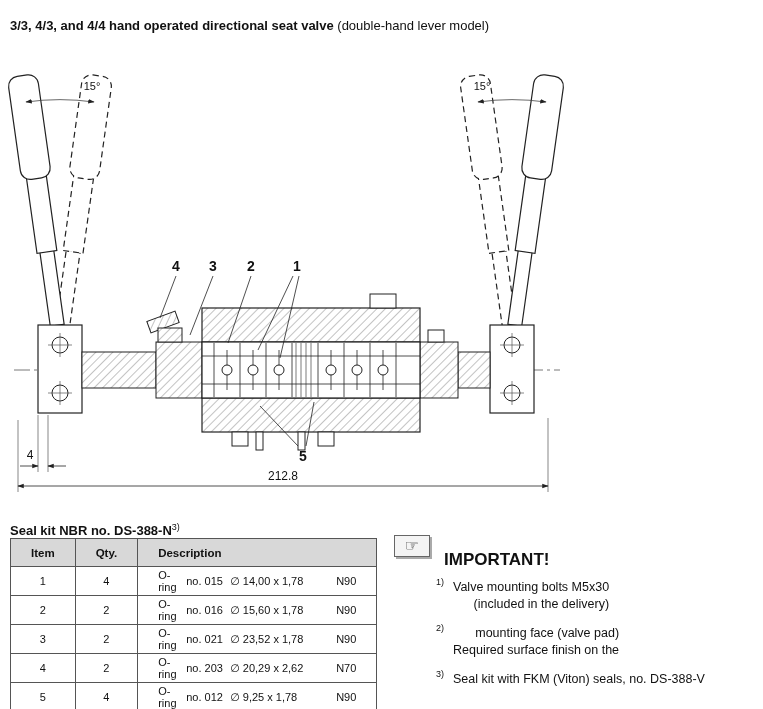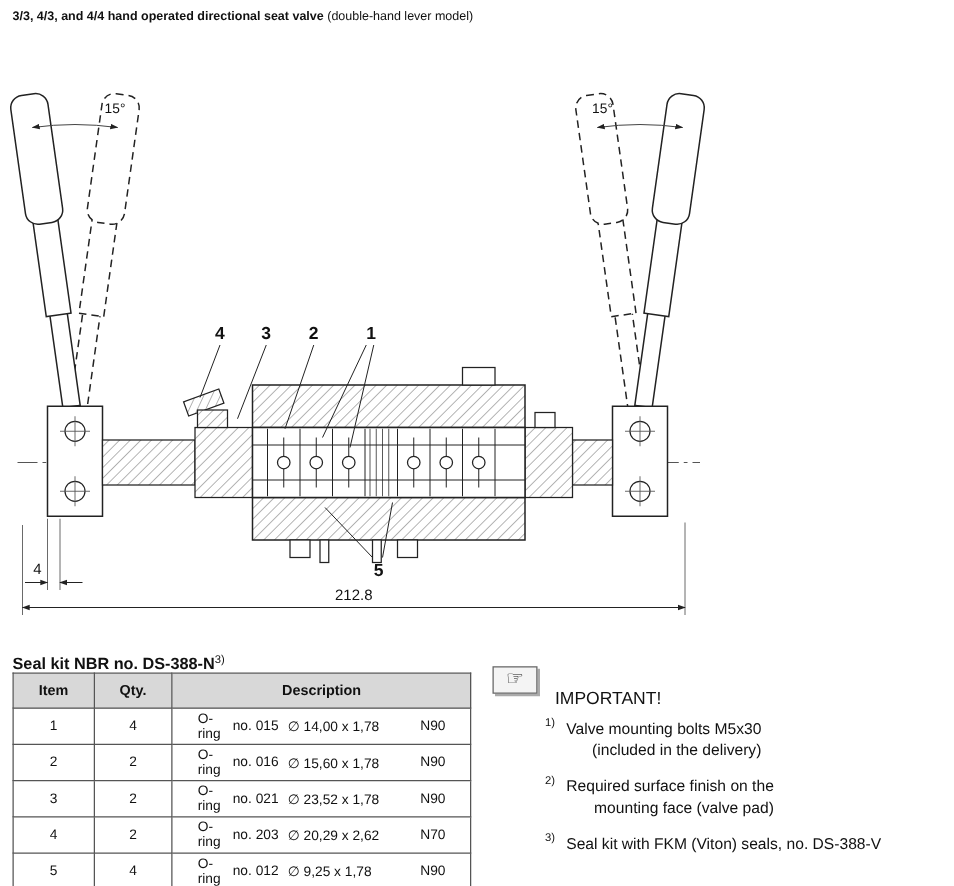--- a/index.html
+++ b/index.html
@@ -4,54 +4,54 @@
 <style>
   html, body { margin: 0; padding: 0; }
   body {
     width: 763px; height: 709px;
     position: relative;
     background: #ffffff;
     font-family: "Liberation Sans", sans-serif;
     color: #111;
     overflow: hidden;
   }
-  .page-title { position: absolute; left: 10px; top: 8px; font-size: 10px; white-space: nowrap; }
+  .page-title { position: absolute; left: 10px; top: 18px; font-size: 13px; white-space: nowrap; }
   .page-title .bold { font-weight: 700; }
   .page-title .normal { font-weight: 400; }
 
   svg.drawing { position: absolute; left: 0; top: 40px; }
   svg text { font-family: "Liberation Sans", sans-serif; fill: #111; }
   svg text.callout { font-size: 14px; font-weight: 700; text-anchor: middle; }
   svg text.dim { font-size: 12px; text-anchor: middle; }
   svg text.ang { font-size: 11px; text-anchor: middle; }
 
   .bottom { position: absolute; left: 10px; top: 522px; display: flex; gap: 26px; }
 
   .table-col { width: 358px; }
   .seal-title { font-size: 13px; font-weight: 700; margin-bottom: 0; }
   .seal-title sup { font-weight: 400; font-size: 9px; }
   table.seal-table { border-collapse: collapse; width: 100%; font-size: 11px; }
   .seal-table th, .seal-table td { border: 1px solid #555; height: 23px; padding: 2px 20px; }
-  .seal-table thead th { background: #d8d8d8; font-weight: 700; font-size: 11.5px; text-align: center; }
+  .seal-table thead th { background: #d8d8d8; font-weight: 700; font-size: 11.5px; text-align: left; }
   .seal-table th.c-item, .seal-table th.c-qty,
   .seal-table td.c-item, .seal-table td.c-qty { width: 50px; text-align: center; }
   .desc-flex { display: flex; align-items: center; }
   .d-type { width: 28px; }
   .d-no { width: 44px; }
   .d-size { width: 106px; }
   .d-grade { width: auto; }
 
   .notes-col { width: 340px; font-size: 12.5px; }
   .important-row { display: flex; align-items: center; gap: 14px; margin-bottom: 9px; }
   .hand-icon {
     display: inline-flex; align-items: center; justify-content: center;
     width: 34px; height: 20px; border: 1px solid #666;
     box-shadow: 2px 2px 0 #aaa; font-size: 16px; line-height: 1; background: #f4f4f4;
   }
-  .important-title { font-weight: 400; font-size: 14px; margin-top: 28px; }
+  .important-title { font-weight: 700; font-size: 17px; margin-top: 28px; }
   .note { display: flex; margin: 0 0 12px 42px; }
   .note-ref { flex: none; width: 17px; font-size: 9px; position: relative; top: -2px; }
   .note-text { line-height: 1.35; text-align: right; }
   .note-line { display: block; }
 </style>
 </head>
 <body>
 
 <div class="page-title">
   <span class="bold">3/3, 4/3, and 4/4 hand operated directional seat valve</span>
@@ -293,22 +293,22 @@
     <div class="note">
       <span class="note-ref">1)</span>
       <span class="note-text">
         <span class="note-line">Valve mounting bolts M5x30</span>
         <span class="note-line">(included in the delivery)</span>
       </span>
     </div>
     <div class="note">
       <span class="note-ref">2)</span>
       <span class="note-text">
+        <span class="note-line">mounting face (valve pad)</span>
         <span class="note-line">Required surface finish on the</span>
-        <span class="note-line">mounting face (valve pad)</span>
       </span>
     </div>
     <div class="note">
       <span class="note-ref">3)</span>
       <span class="note-text">
         <span class="note-line">Seal kit with FKM (Viton) seals, no. DS-388-V</span>
         <span class="note-line"></span>
       </span>
     </div>
   </div>

